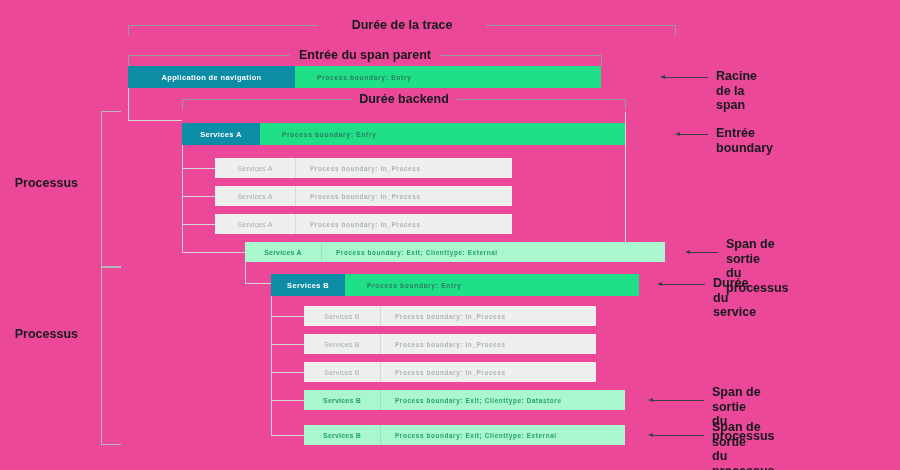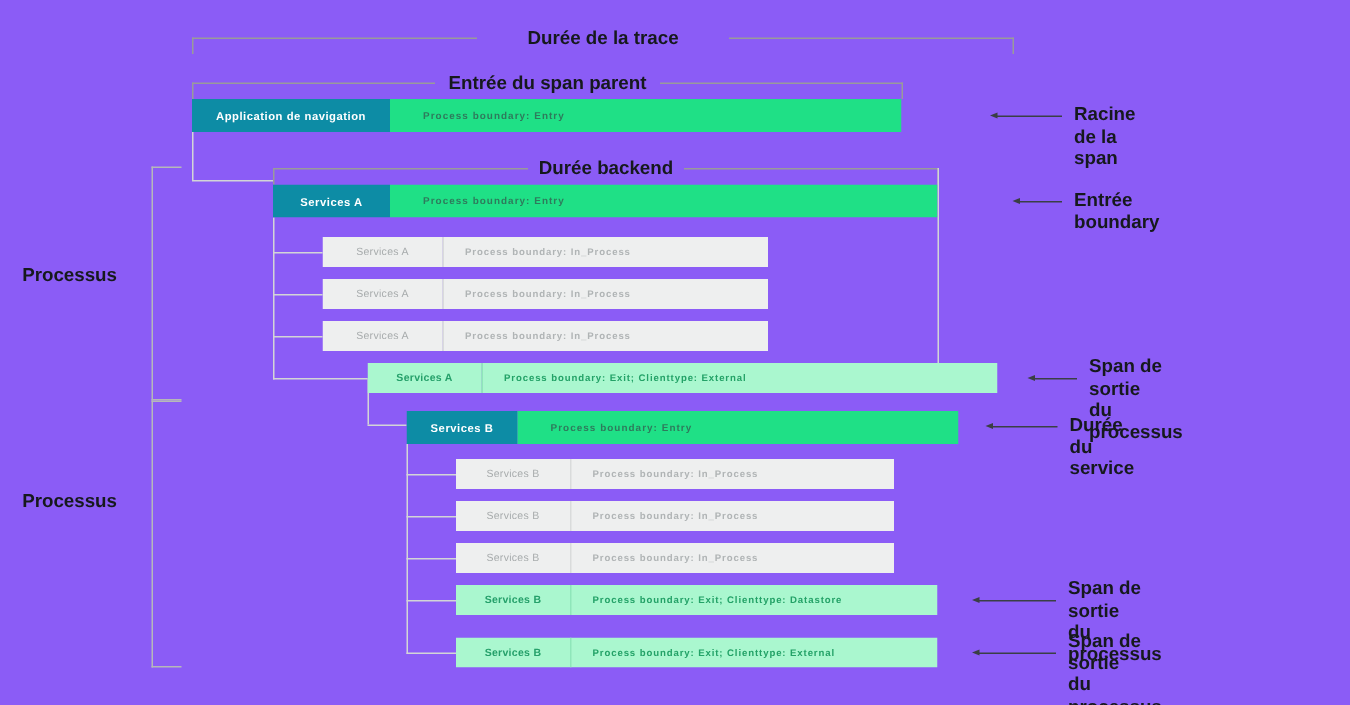--- a/index.html
+++ b/index.html
@@ -8,21 +8,21 @@
     background: #ffffff;
   }
   body {
     font-family: "Liberation Sans", sans-serif;
     -webkit-font-smoothing: antialiased;
   }
   #canvas {
     position: relative;
     width: 900px;
     height: 470px;
-    background: #8b5cf6;
+    background: #ec4899;
     overflow: hidden;
   }
 
   
   .bar {
     position: absolute;
     display: flex;
     align-items: center;
     box-sizing: border-box;
     overflow: hidden;
@@ -191,21 +191,21 @@
   </div>
 
   <div class="duration" style="left:128px; top:44px; width:474px;">
     <div class="dtick-l" style="left:0;"></div>
     <div class="dline-l" style="left:0; width:162px;"></div>
     <div class="dlabel" style="left:162px; width:150px;">Entrée du span parent</div>
     <div class="dline-r" style="left:312px; width:162px;"></div>
     <div class="dtick-r" style="left:473px;"></div>
   </div>
 
-  <div class="duration" style="left:182px; top:101px; width:444px;">
+  <div class="duration" style="left:182px; top:88px; width:444px;">
     <div class="dtick-l" style="left:0;"></div>
     <div class="dline-l" style="left:0; width:170px;"></div>
     <div class="dlabel" style="left:170px; width:104px;">Durée backend</div>
     <div class="dline-r" style="left:274px; width:170px;"></div>
     <div class="dtick-r" style="left:443px;"></div>
   </div>
 
   <div class="gl-v" style="left:128px; top:88px; height:32px;"></div>
   <div class="gl-h" style="left:128px; top:120px; width:54px;"></div>
 
@@ -221,21 +221,21 @@
   <div class="gl-h" style="left:245px; top:283px; width:26px;"></div>
 
   <div class="gl-v" style="left:271px; top:296px; height:140px;"></div>
   <div class="gl-h" style="left:271px; top:316px; width:33px;"></div>
   <div class="gl-h" style="left:271px; top:344px; width:33px;"></div>
   <div class="gl-h" style="left:271px; top:372px; width:33px;"></div>
   <div class="gl-h" style="left:271px; top:400px; width:33px;"></div>
   <div class="gl-h" style="left:271px; top:435px; width:33px;"></div>
 
   <div class="bar entry" style="left:128px; top:66px; width:473px; height:22px;">
-    <div class="seg-name" style="width:132px;">Application de navigation</div>
+    <div class="seg-name" style="width:167px;">Application de navigation</div>
     <div class="seg-body">Process boundary: Entry</div>
   </div>
 
   <div class="bar entry" style="left:182px; top:123px; width:443px; height:22px;">
     <div class="seg-name" style="width:78px;">Services A</div>
     <div class="seg-body">Process boundary: Entry</div>
   </div>
 
   <div class="bar inproc" style="left:215px; top:158px; width:297px; height:20px;">
     <div class="seg-name" style="width:80px;">Services A</div>

